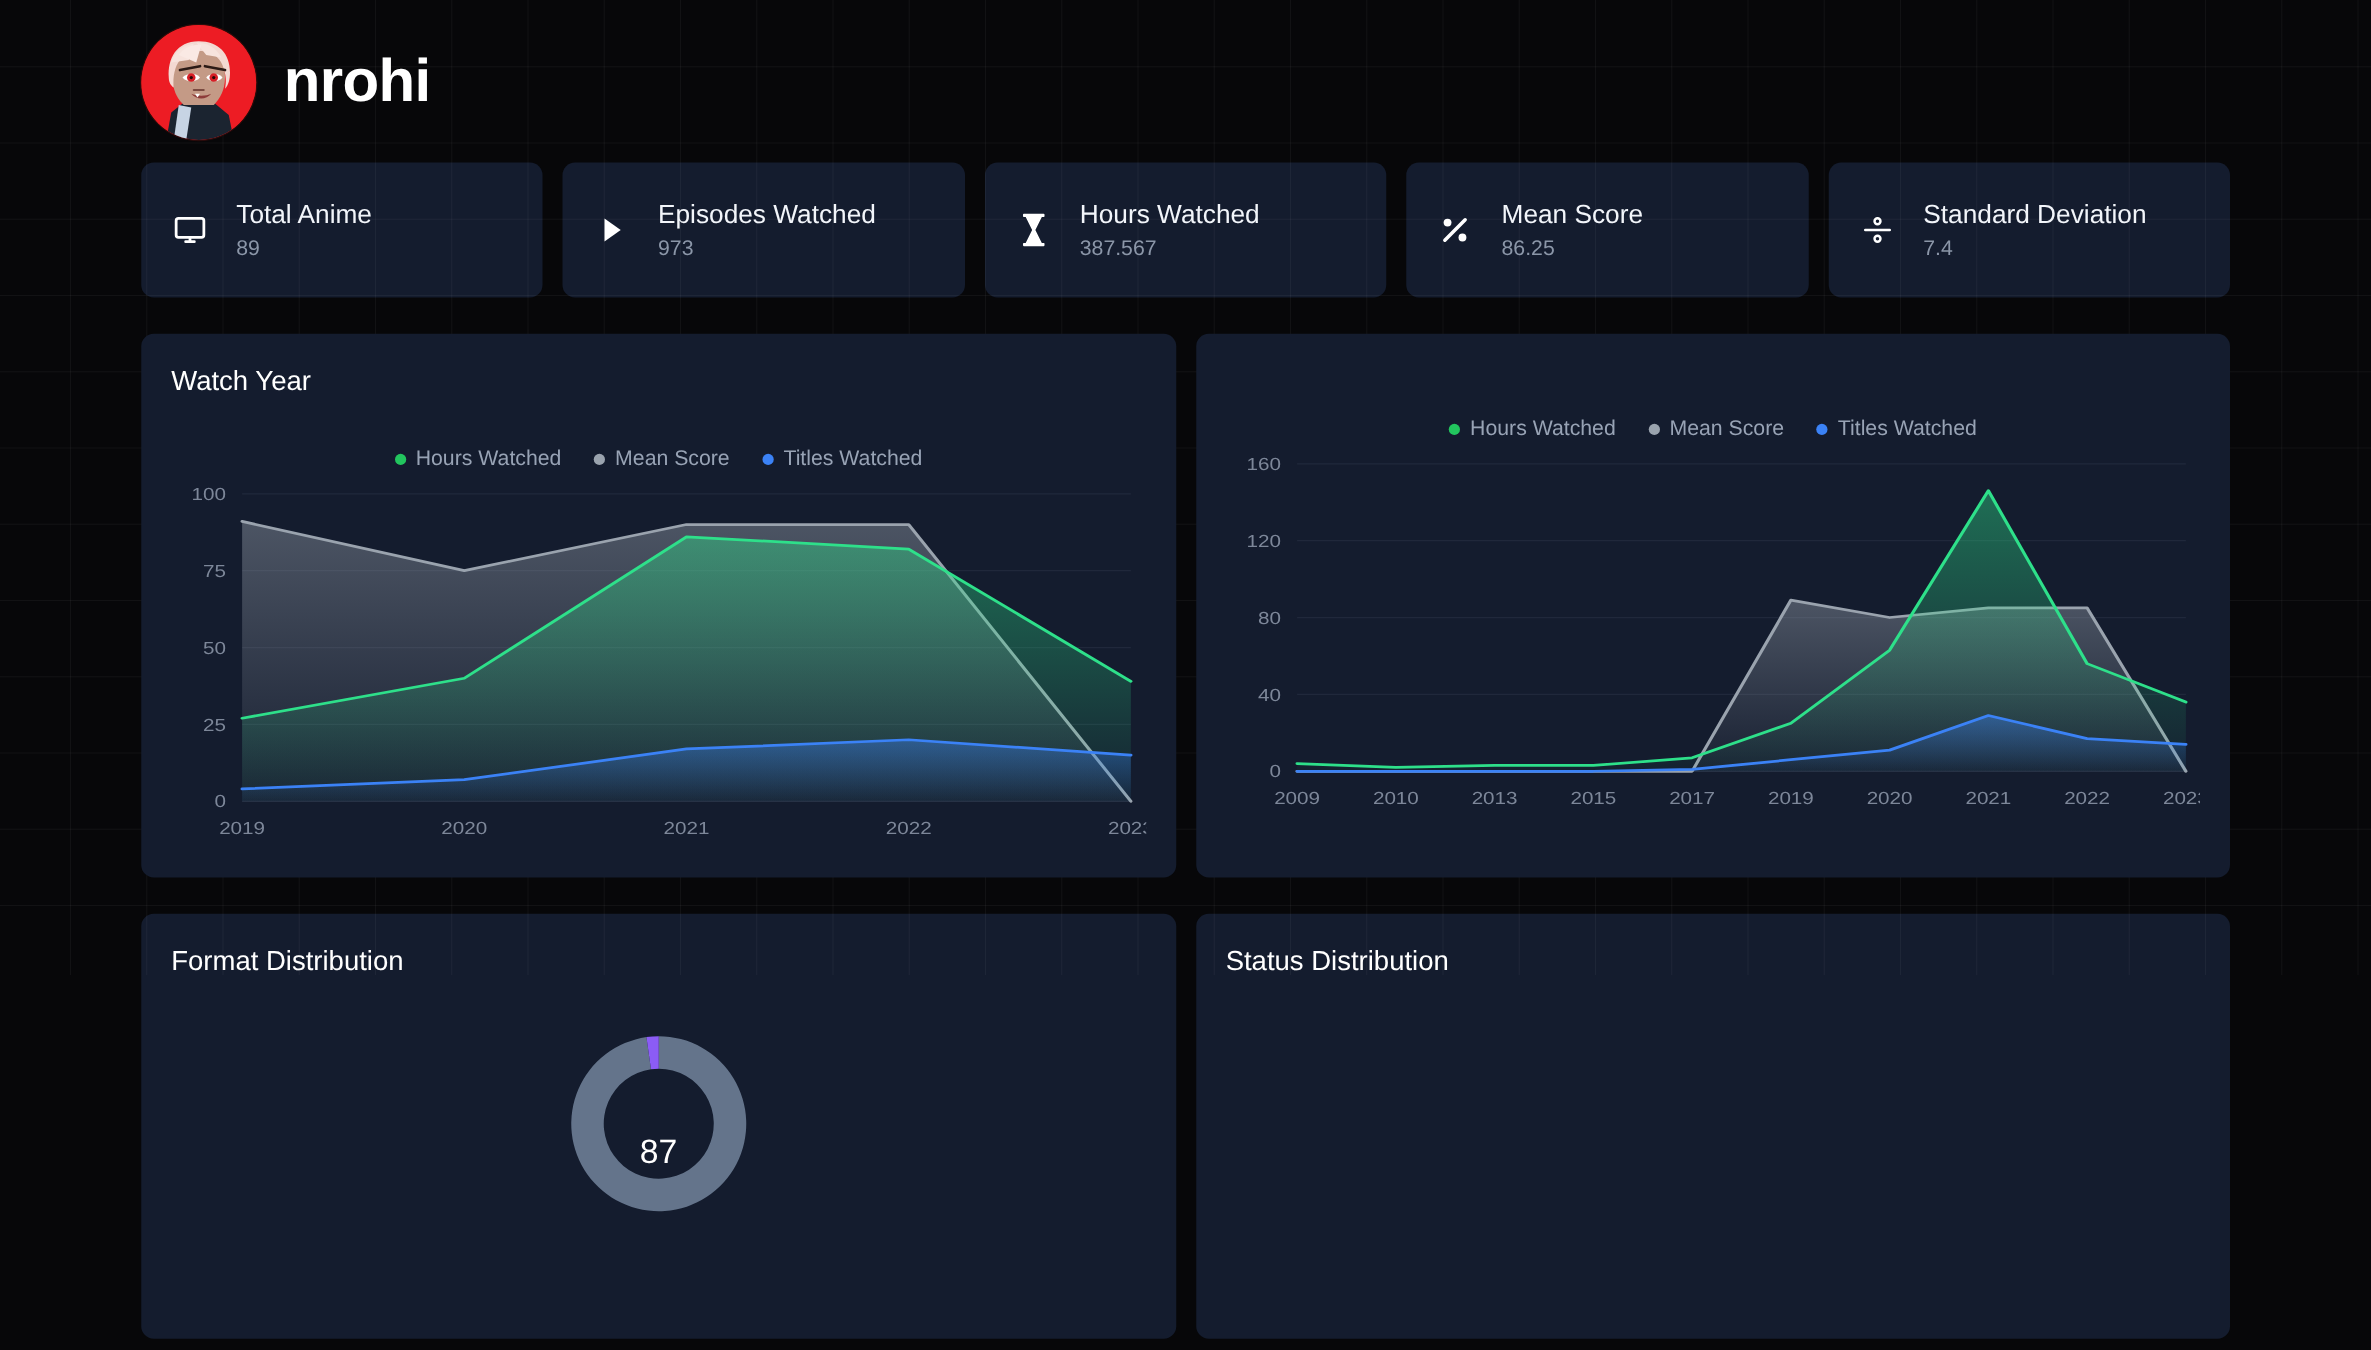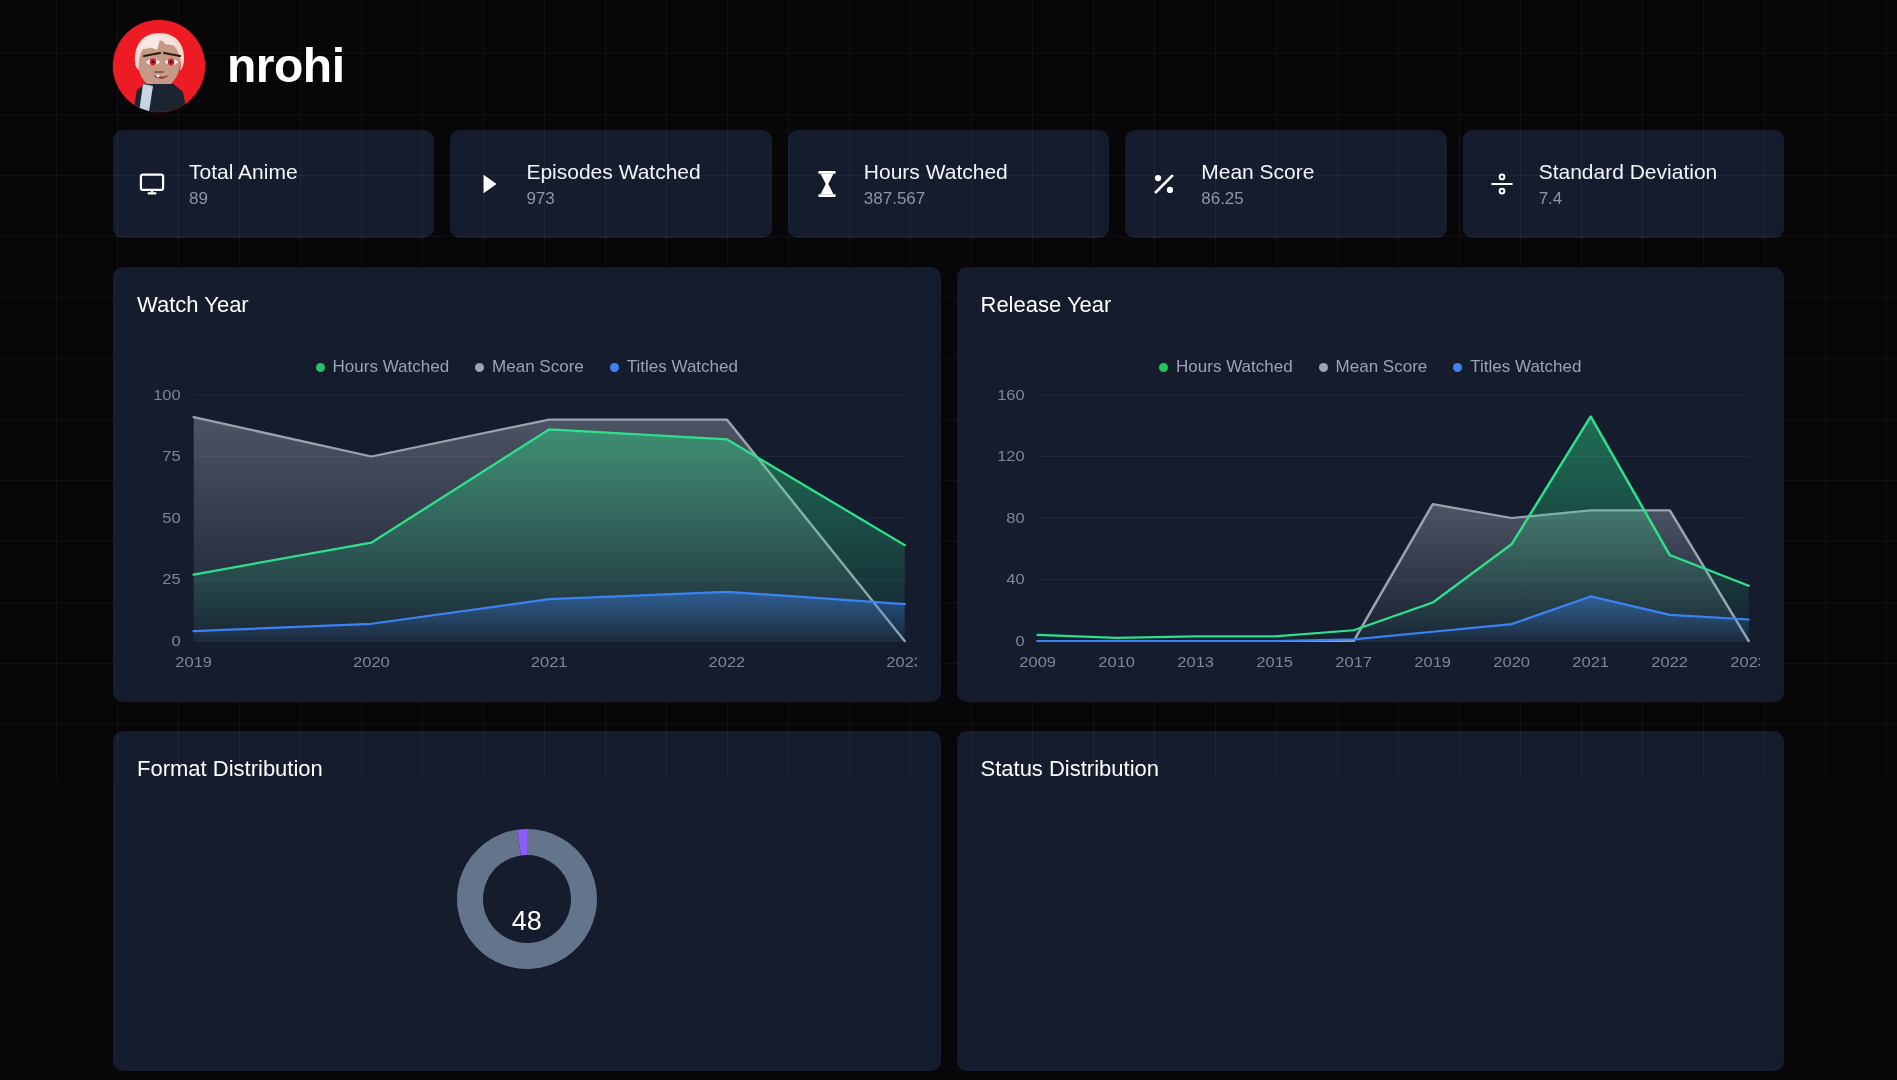--- a/index.html
+++ b/index.html
@@ -284,21 +284,20 @@
             <path d="M48 30.139999999999986 L198.5 69.5 L349 32.599999999999994 L499.5 32.599999999999994 L650 254" fill="none" stroke="#9aa3ae" stroke-width="2.2" stroke-linejoin="round" stroke-linecap="round"></path>
             <path d="M48 187.57999999999998 L198.5 155.6 L349 42.44 L499.5 52.28 L650 158.06 L650 254 L48 254 Z" fill="url(#svg-watch-year-g0)"></path>
             <path d="M48 187.57999999999998 L198.5 155.6 L349 42.44 L499.5 52.28 L650 158.06" fill="none" stroke="#2ee08a" stroke-width="2.2" stroke-linejoin="round" stroke-linecap="round"></path>
             <path d="M48 244.16 L198.5 236.78 L349 212.18 L499.5 204.8 L650 217.1 L650 254 L48 254 Z" fill="url(#svg-watch-year-g2)"></path>
             <path d="M48 244.16 L198.5 236.78 L349 212.18 L499.5 204.8 L650 217.1" fill="none" stroke="#3b82f6" stroke-width="2.2" stroke-linejoin="round" stroke-linecap="round"></path>
           </svg>
       </div>
     </div>
 
     <div class="chart-card">
-      <div class="card-title">Release Year</div>
       <div class="legend">
         <div class="legend-item">
           <span class="legend-dot" style="background:#22c55e"></span>
           <span class="legend-label">Hours Watched</span>
         </div>
         <div class="legend-item">
           <span class="legend-dot" style="background:#9aa3ae"></span>
           <span class="legend-label">Mean Score</span>
         </div>
         <div class="legend-item">
@@ -355,21 +354,21 @@
 
   <div class="donut-row">
 
     <div class="donut-card">
       <div class="card-title">Format Distribution</div>
       <div class="donut-wrap">
         <svg id="svg-format" width="180" height="180" viewBox="0 0 180 180">
             <path d="M 90 20 A 70 70 0 1 1 80.14914524227763 20.696604263988192 L 83.8080341522888 46.43786553736401 A 44 44 0 1 0 90 46 Z" fill="#64748b"></path>
             <path d="M 80.14914524227763 20.696604263988192 A 70 70 0 0 1 89.99999999999999 20 L 89.99999999999999 46 A 44 44 0 0 0 83.8080341522888 46.43786553736401 Z" fill="#8b5cf6"></path>
           </svg>
-        <div class="donut-center">48</div>
+        <div class="donut-center">87</div>
       </div>
     </div>
 
     <div class="donut-card">
       <div class="card-title">Status Distribution</div>
     </div>
   </div>
 </div>
 
 </body></html>

